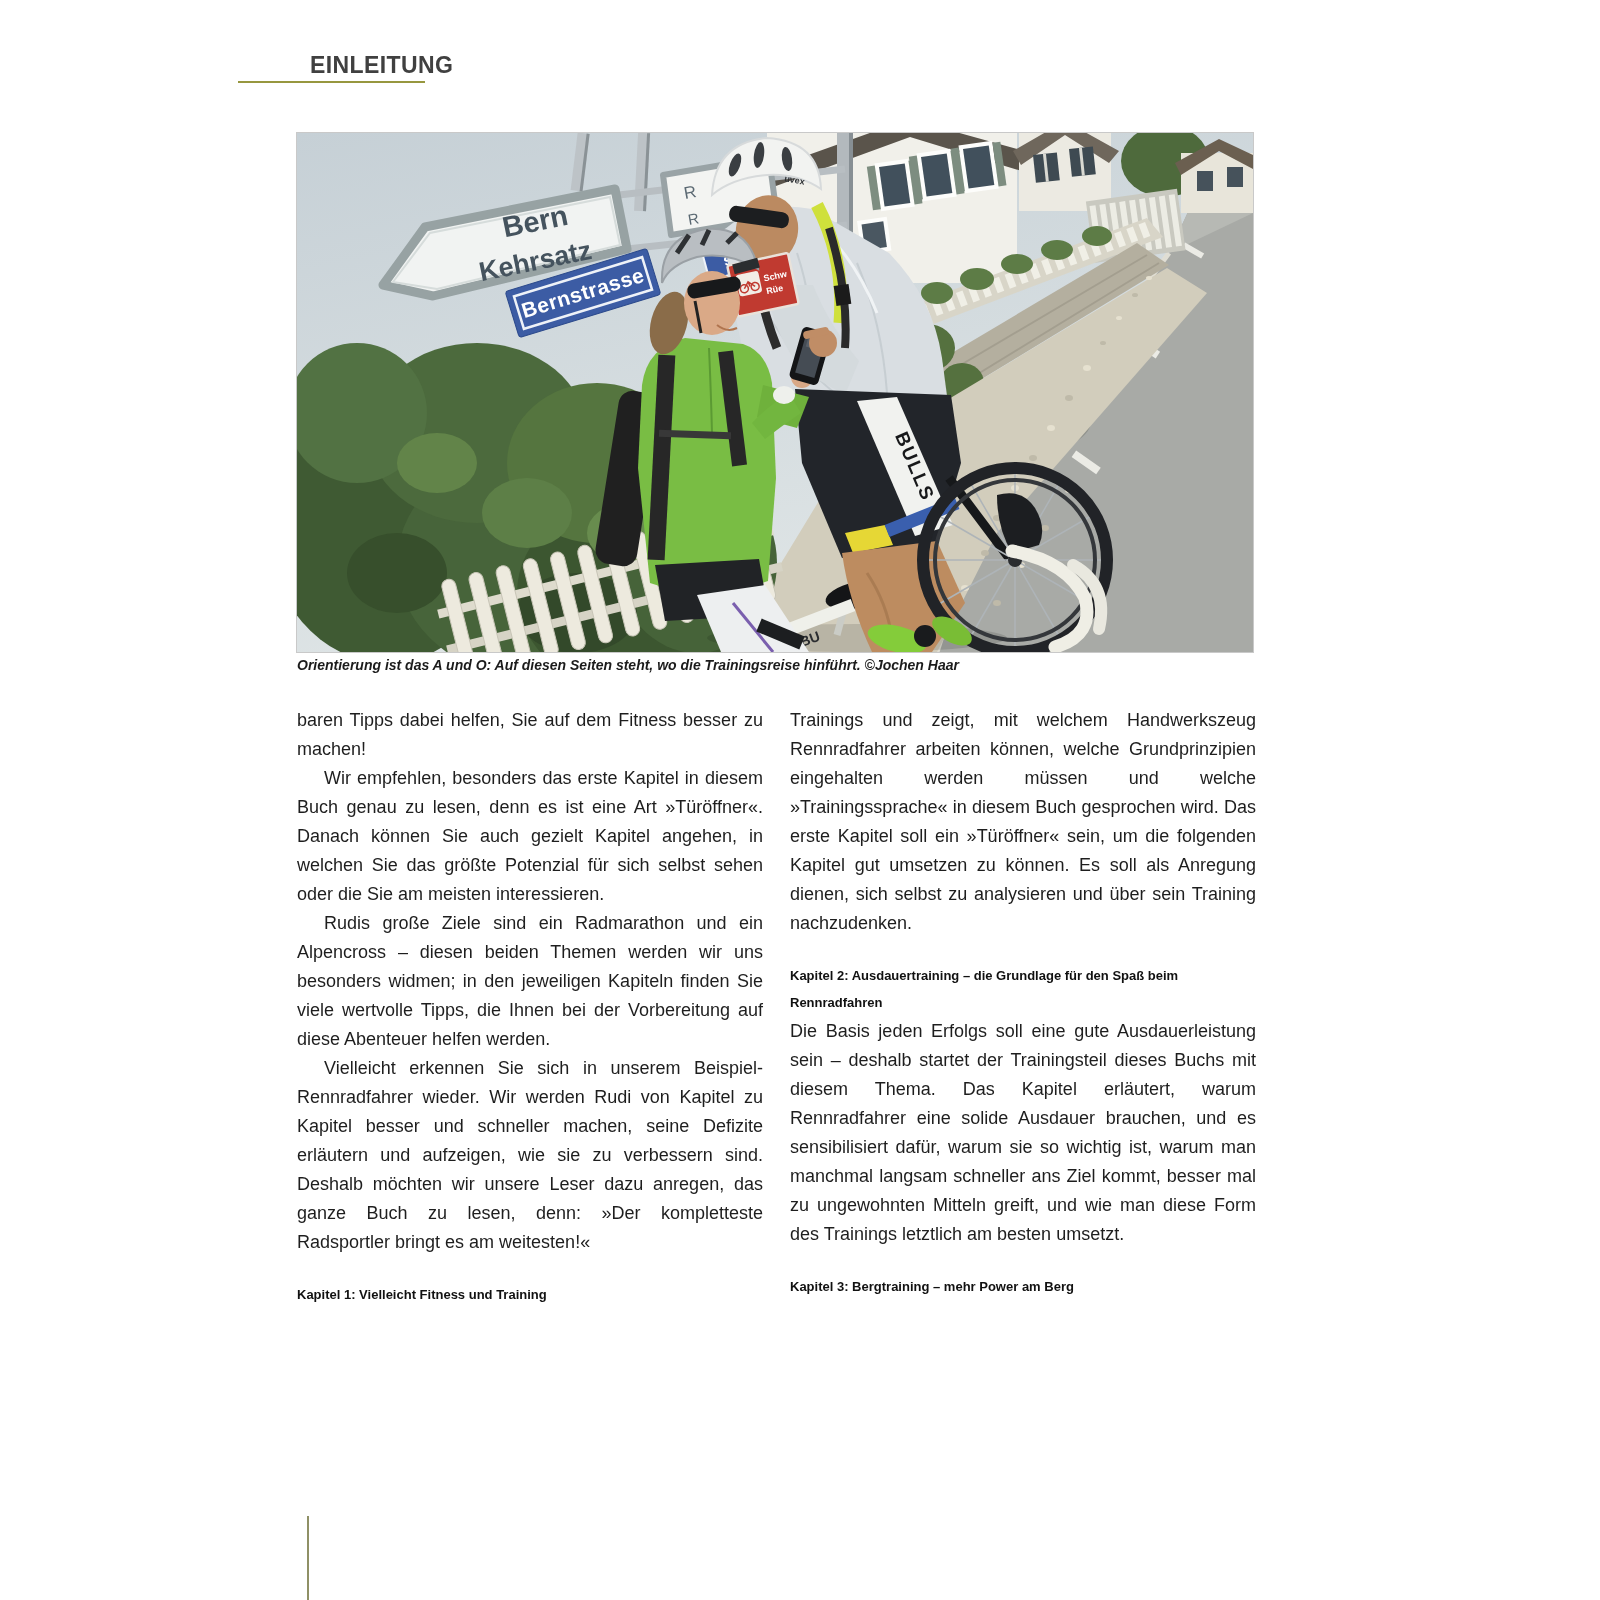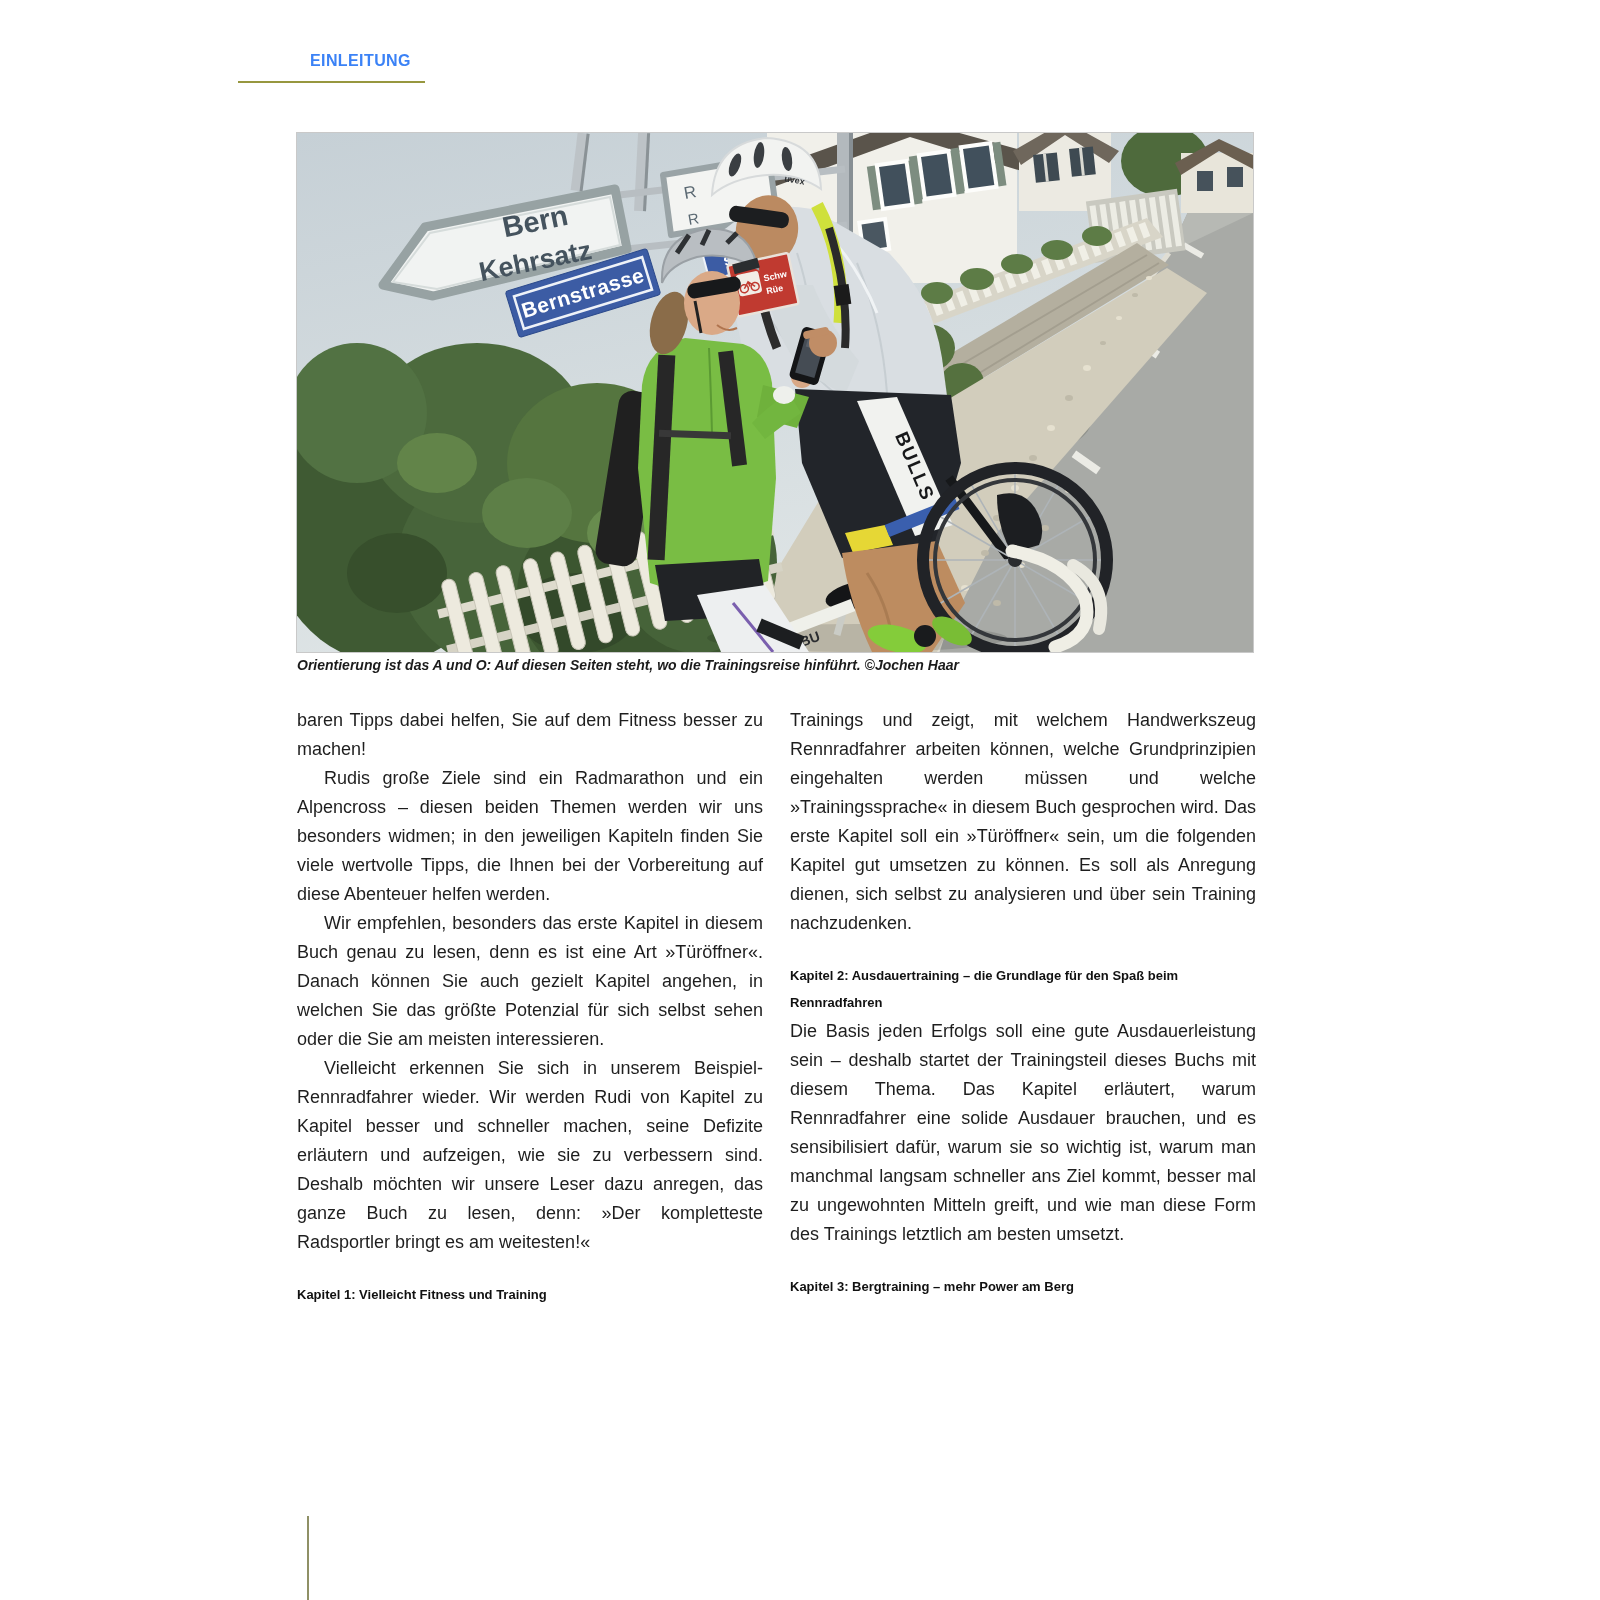--- a/index.html
+++ b/index.html
@@ -1,20 +1,20 @@
 <!DOCTYPE html>
 <html lang="de"><head>
 <meta charset="utf-8">
 <style>
   html,body{margin:0;padding:0;background:#ffffff;}
   .page{position:relative;width:1600px;height:1600px;background:#ffffff;overflow:hidden;
         font-family:"Liberation Sans","DejaVu Sans",sans-serif;color:#1e1e1e;}
   
-  .section-label{position:absolute;left:310px;top:52px;margin:0;font-size:16px;font-weight:700;
-                 letter-spacing:.4px;color:#3b82f6;}
+  .section-label{position:absolute;left:310px;top:52px;margin:0;font-size:23px;font-weight:700;
+                 letter-spacing:.4px;color:#404040;}
   .section-rule{position:absolute;left:238px;top:81px;width:187px;height:2px;background:#97973f;}
   
   .photo{position:absolute;left:297px;top:133px;width:956px;height:519px;margin:0;
          outline:1px solid #c9c9c9;overflow:hidden;background:#ccd5da;}
   .photo svg{display:block;width:956px;height:519px;}
   svg text{font-family:"Liberation Sans","DejaVu Sans",sans-serif;}
   
   .caption{position:absolute;left:297px;top:657px;width:956px;margin:0;font-size:14px;
            font-style:italic;font-weight:700;color:#1b1b1b;}
   
@@ -342,22 +342,22 @@
         <circle cx="526" cy="210" r="14" fill="#c08d66"></circle>
         <rect x="506" y="196" width="26" height="8" rx="4" transform="rotate(-12 519 200)" fill="#c08d66"></rect>
       </g>
     </svg>
   </figure>
 
   <p class="caption">Orientierung ist das A und O: Auf diesen Seiten steht, wo die Trainingsreise hinführt. ©Jochen Haar</p>
 
   <section class="col left">
       <p class="">baren Tipps dabei helfen, Sie auf dem Fitness besser zu machen!</p>
+      <p class="indent">Wir empfehlen, besonders das erste Kapitel in diesem Buch genau zu lesen, denn es ist eine Art »Türöffner«. Danach können Sie auch gezielt Kapitel angehen, in welchen Sie das größte Potenzial für sich selbst sehen oder die Sie am meisten interessieren.</p>
       <p class="indent">Rudis große Ziele sind ein Radmarathon und ein Alpencross – diesen beiden Themen werden wir uns besonders widmen; in den jeweiligen Kapiteln finden Sie viele wertvolle Tipps, die Ihnen bei der Vorbereitung auf diese Abenteuer helfen werden.</p>
-      <p class="indent">Wir empfehlen, besonders das erste Kapitel in diesem Buch genau zu lesen, denn es ist eine Art »Türöffner«. Danach können Sie auch gezielt Kapitel angehen, in welchen Sie das größte Potenzial für sich selbst sehen oder die Sie am meisten interessieren.</p>
       <p class="indent">Vielleicht erkennen Sie sich in unserem Beispiel-Rennradfahrer wieder. Wir werden Rudi von Kapitel zu Kapitel besser und schneller machen, seine Defizite erläutern und aufzeigen, wie sie zu verbessern sind. Deshalb möchten wir unsere Leser dazu anregen, das ganze Buch zu lesen, denn: »Der kompletteste Radsportler bringt es am weitesten!«</p>
       <h3>Kapitel 1: Vielleicht Fitness und Training</h3>
     </section>
   <section class="col right">
       <p class="">Trainings und zeigt, mit welchem Handwerkszeug Rennradfahrer arbeiten können, welche Grundprinzipien eingehalten werden müssen und welche »Trainingssprache« in diesem Buch gesprochen wird. Das erste Kapitel soll ein »Türöffner« sein, um die folgenden Kapitel gut umsetzen zu können. Es soll als Anregung dienen, sich selbst zu analysieren und über sein Training nachzudenken.</p>
       <h3>Kapitel 2: Ausdauertraining – die Grundlage für den Spaß beim Rennradfahren</h3>
       <p class="">Die Basis jeden Erfolgs soll eine gute Ausdauerleistung sein – deshalb startet der Trainingsteil dieses Buchs mit diesem Thema. Das Kapitel erläutert, warum Rennradfahrer eine solide Ausdauer brauchen, und es sensibilisiert dafür, warum sie so wichtig ist, warum man manchmal langsam schneller ans Ziel kommt, besser mal zu ungewohnten Mitteln greift, und wie man diese Form des Trainings letztlich am besten umsetzt.</p>
       <h3>Kapitel 3: Bergtraining – mehr Power am Berg</h3>
     </section>
 

